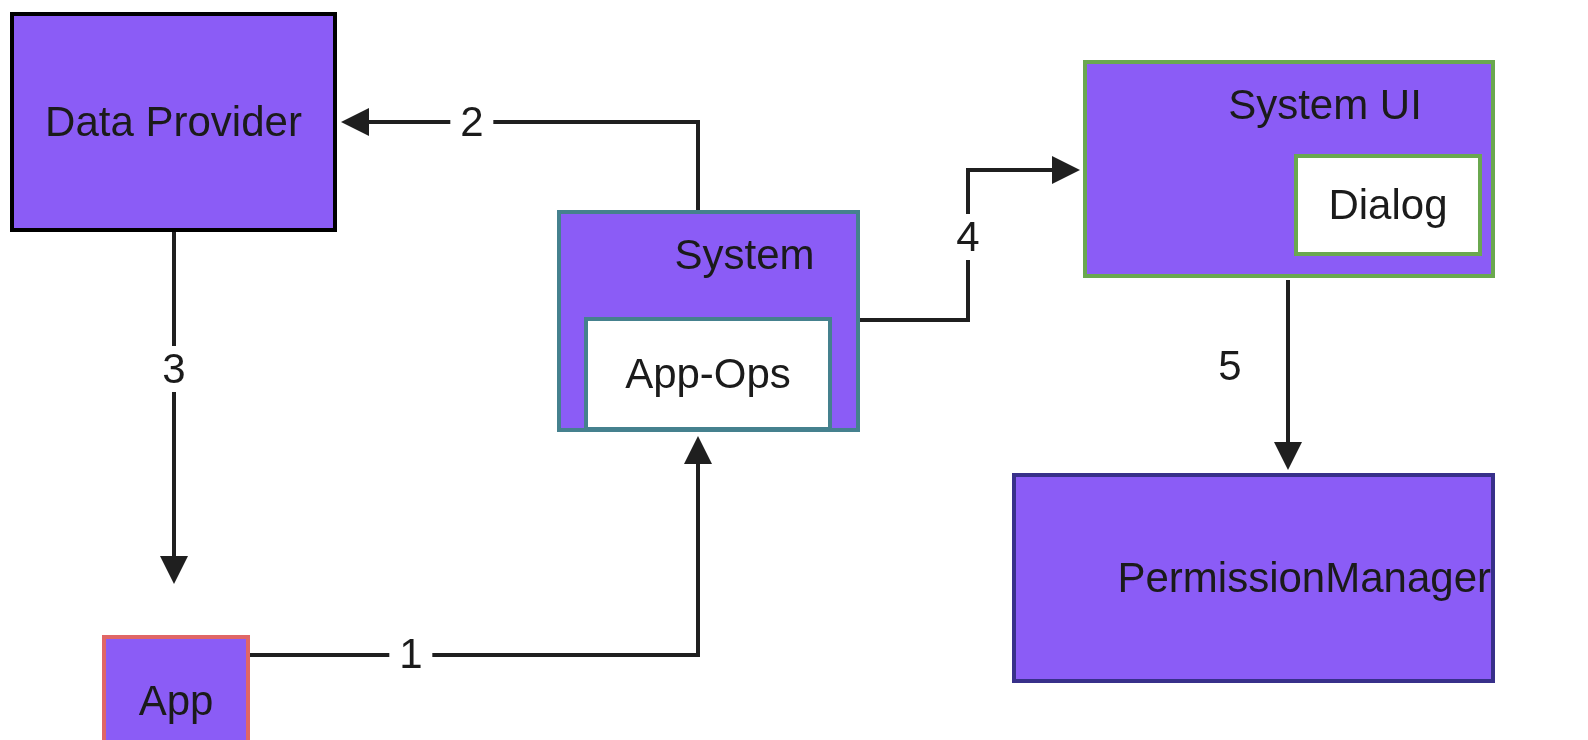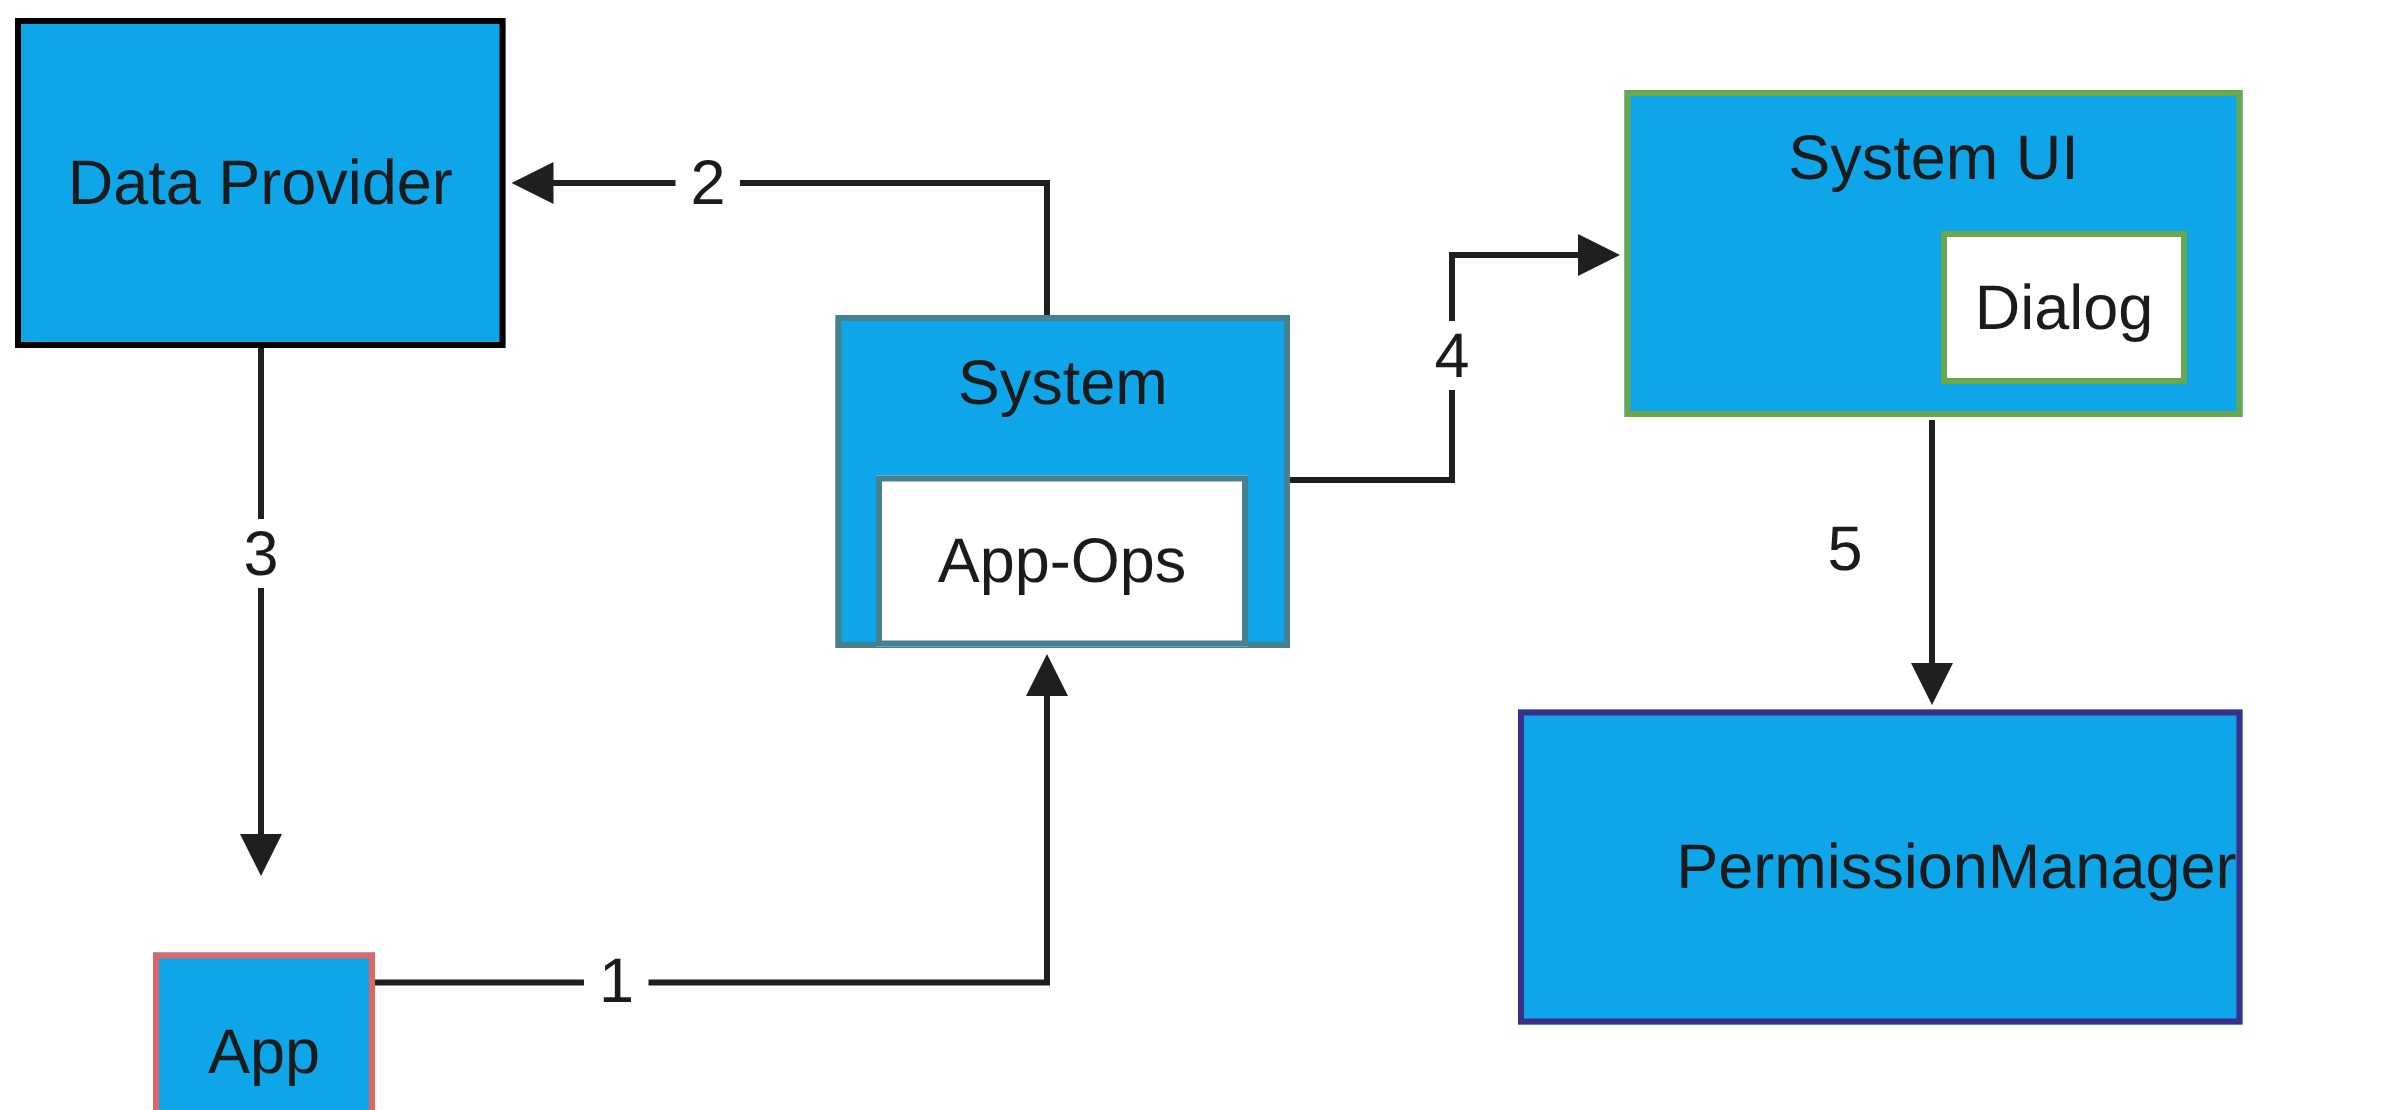--- a/index.html
+++ b/index.html
@@ -14,36 +14,37 @@
   }
   #edge-layer {
     position: absolute;
     left: 0; top: 0;
     width: 1588px; height: 740px;
   }
   .node {
     position: absolute;
     box-sizing: border-box;
     border: 4px solid #701a75;
-    background: #0ea5e9;
+    background: #8b5cf6;
     font-size: 42px;
     line-height: 1.1;
   }
   .node.center {
     display: flex;
     align-items: center;
     justify-content: center;
   }
   .node-title {
     position: absolute;
     top: 18px;
     left: 0;
     width: 100%;
     text-align: center;
     font-size: 42px;
+    padding-left: 36px;
   }
   .subnode {
     position: absolute;
     box-sizing: border-box;
     border: 4px solid #000;
     background: #ffffff;
     display: flex;
     align-items: center;
     justify-content: center;
     font-size: 42px;
@@ -55,21 +56,21 @@
     padding: 2px 10px;
     font-size: 42px;
     line-height: 1;
   }
   
   #node-data-provider     { left: 10px;   top: 12px;  width: 327px; height: 220px; }
   #node-app               { left: 102px;  top: 587px; width: 148px; height: 133px; }
   #node-system            { left: 547px;  top: 210px; width: 303px; height: 222px; }
   #node-app-ops           { left: 23px;   top: 103px; width: 248px; height: 114px;  }
   #node-system-ui         { left: 1083px; top: 60px;  width: 412px; height: 218px; }
-  #node-dialog            { left: 207px;  top: 90px;  width: 164px; height: 102px; text-align: center; }
+  #node-dialog            { left: 207px;  top: 90px;  width: 188px; height: 102px; text-align: center; }
   #node-permission-manager{ left: 1012px; top: 473px; width: 483px; height: 210px; justify-content: flex-end; }
   
   #edge-label-1 { left: 411px;  top: 654px; }
   #edge-label-2 { left: 472px;  top: 122px; }
   #edge-label-3 { left: 174px;  top: 369px; }
   #edge-label-4 { left: 968px;  top: 237px; }
   #edge-label-5 { left: 1230px; top: 366px; }
 </style>
 </head>
 <body>

